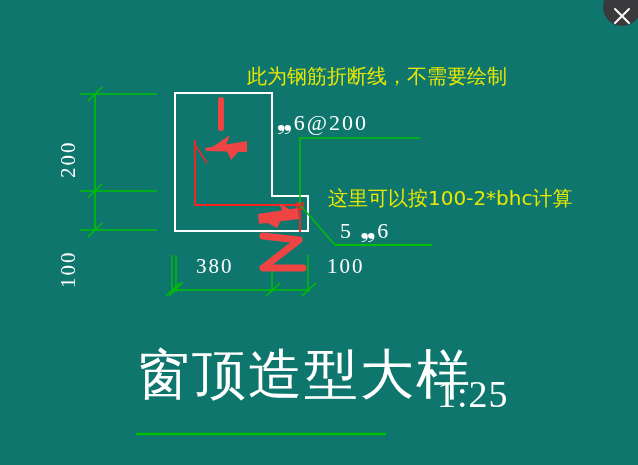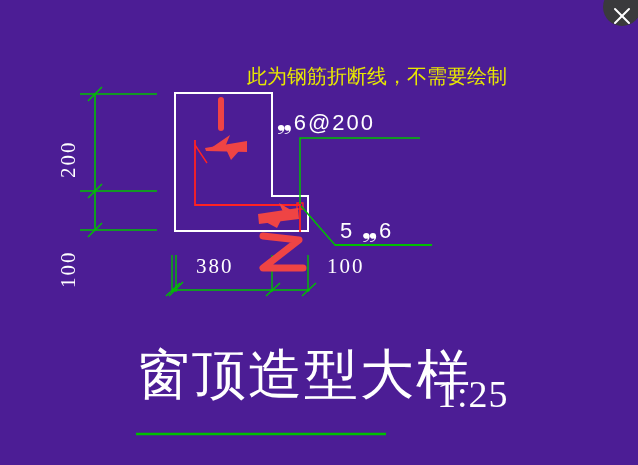--- a/index.html
+++ b/index.html
@@ -12,21 +12,21 @@
     height: 465px;
     position: relative;
     overflow: hidden;
     font-family: "Liberation Sans", sans-serif;
   }
   #canvas-root {
     position: absolute;
     left: 0; top: 0;
     width: 638px;
     height: 465px;
-    background: #4c1d95;
+    background: #0f766e;
   }
   svg.drawing {
     position: absolute;
     left: 0; top: 0;
     width: 638px;
     height: 465px;
     display: block;
   }
   .txt {
     position: absolute;
@@ -35,21 +35,21 @@
     user-select: none;
   }
   .note-yellow {
     color: #e8e800;
     font-family: "DejaVu Sans", "Liberation Sans", sans-serif;
     font-size: 20px;
     letter-spacing: 0px;
   }
   .cad-white {
     color: #ffffff;
-    font-family: Liberation Sans, sans-serif;
+    font-family: Liberation Serif, serif;
     font-size: 22px;
     letter-spacing: 2px;
   }
   .dim-text {
     color: #ffffff;
     font-family: "Liberation Serif", "DejaVu Serif", serif;
     font-size: 21px;
     letter-spacing: 2px;
   }
   .dim-text.rot {
@@ -160,20 +160,21 @@
     </g>
 
     <line x1="335" y1="245" x2="432" y2="245" stroke="#00c000" stroke-width="2"></line>
 
     <line x1="136" y1="434" x2="386" y2="434" stroke="#00c000" stroke-width="2.4"></line>
 
   </svg>
 
   <div class="txt note-yellow" style="left:247px; top:66px;">此为钢筋折断线，不需要绘制</div>
 
+  <div class="txt note-yellow" style="left:328px; top:188px;">这里可以按100-2*bhc计算</div>
 
   <div class="txt cad-white" style="left:277px; top:112px;">❠6@200</div>
 
   <div class="txt cad-white" style="left:340px; top:220px;">5 ❠6</div>
 
   <div class="txt dim-text rot" style="left:58px; top:178px;">200</div>
 
   <div class="txt dim-text rot" style="left:58px; top:288px;">100</div>
 
   <div class="txt dim-text" style="left:196px; top:256px;">380</div>

